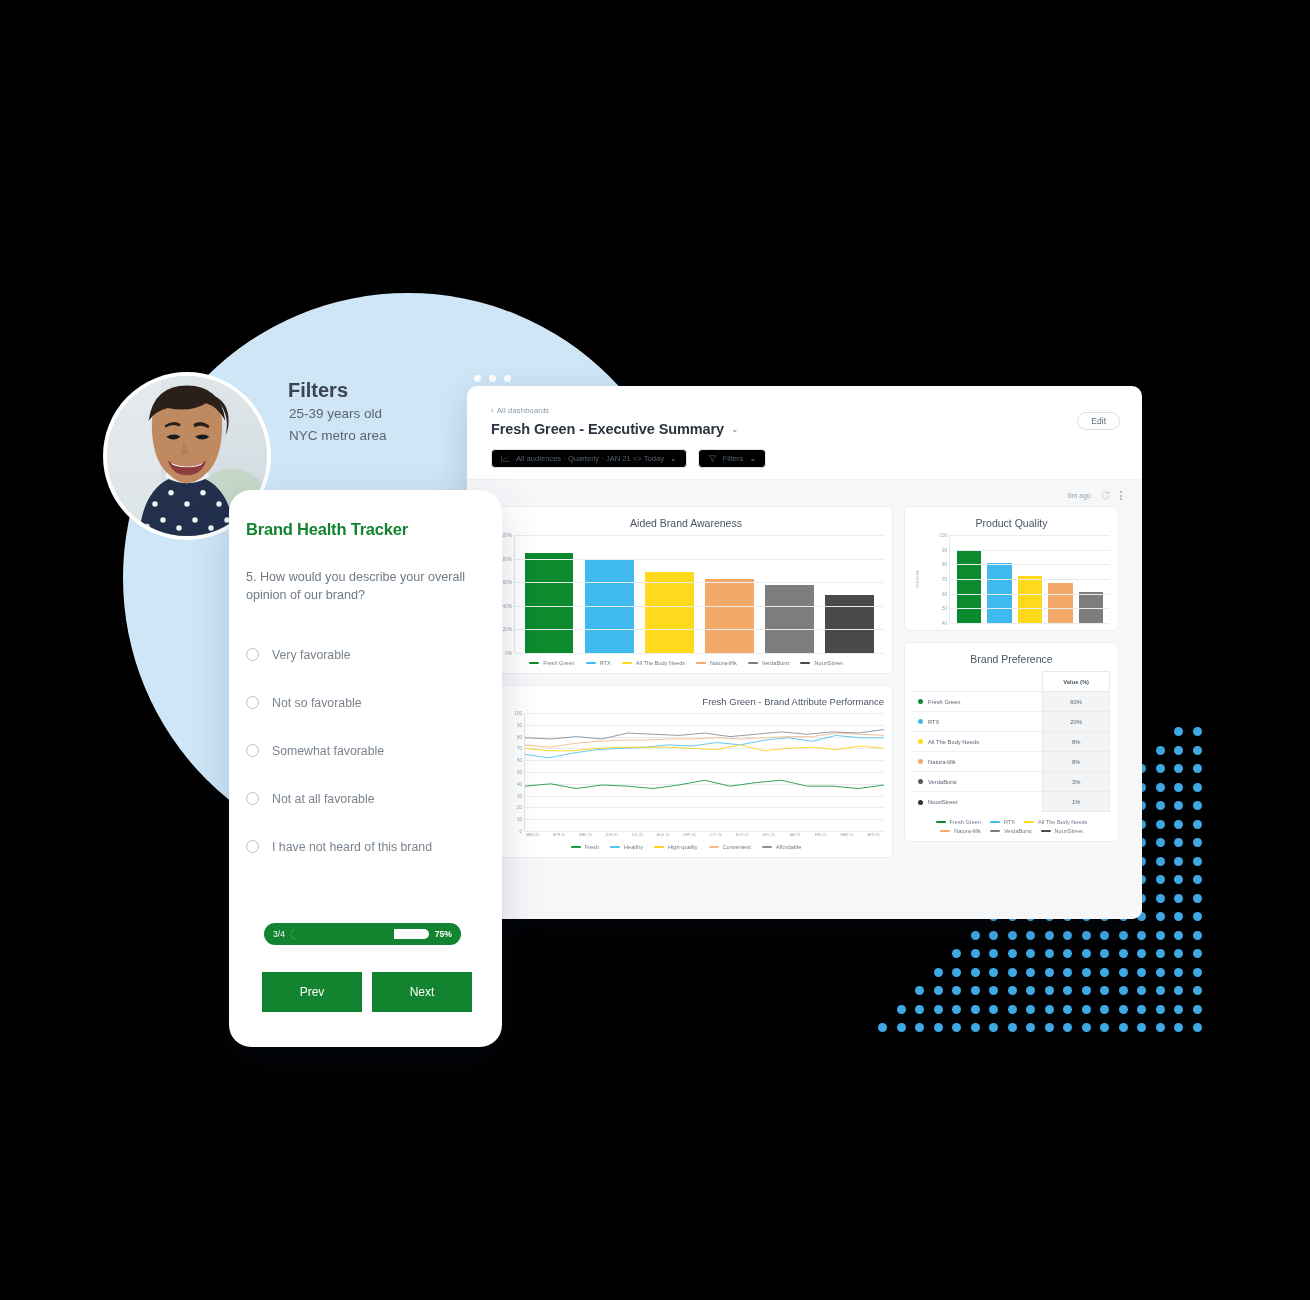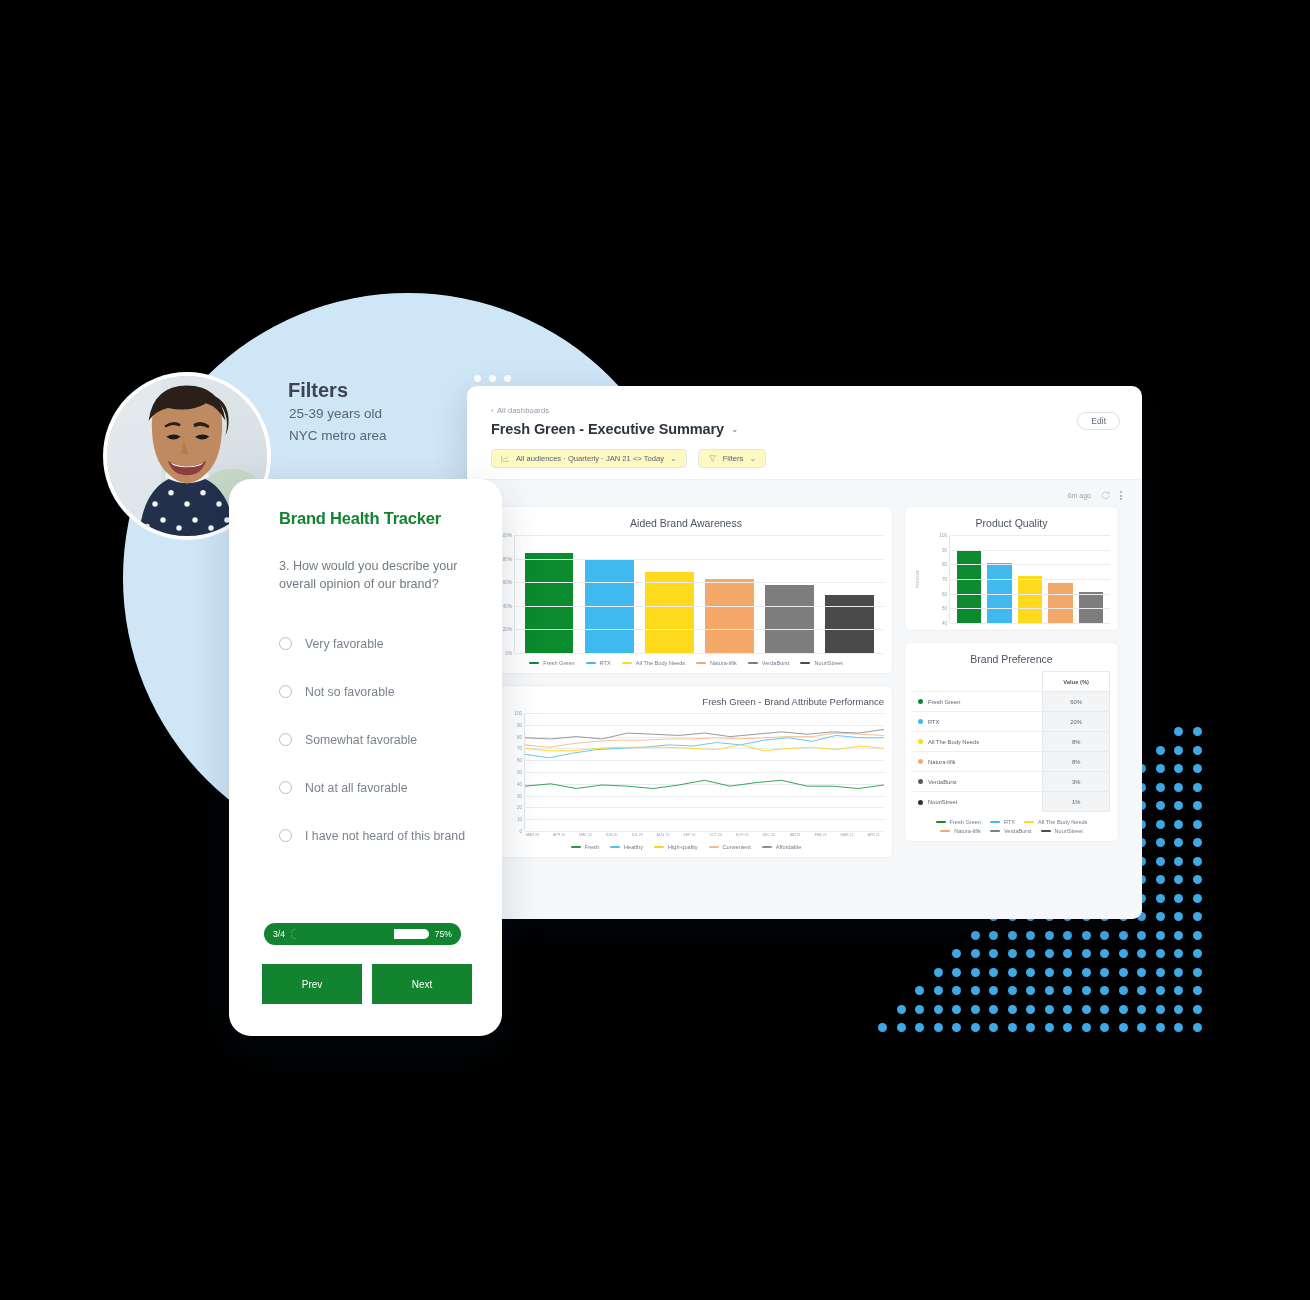--- a/index.html
+++ b/index.html
@@ -40,21 +40,21 @@
     padding: 3px 13px; font-size: 8.5px; color: #5d6978; background: #fff;
   }
   .filter-bar {
     margin: 12px 0 0 0; padding: 0 24px 11px 24px;
     display: flex; gap: 11px; align-items: center;
     border-bottom: 1px solid #eef1f4;
   }
   .pill {
     display: flex; align-items: center; gap: 6px;
     border: 1px solid #e0e5ea; border-radius: 4px;
-    padding: 4px 9px; font-size: 7.6px; color: #55616f; background: #fef9c3;
+    padding: 4px 9px; font-size: 7.6px; color: #55616f; background: #000000;
     white-space: nowrap;
   }
   .pill .ico { width: 9px; height: 9px; display: block; opacity: .65; }
   .pill .dd { font-size: 8px; color: #7b8796; }
 
   .dash-body { background: #f6f7f9; padding: 8px 12px 0 12px; height: 450px; }
   .meta-row { display: flex; justify-content: flex-end; align-items: center; gap: 9px; padding: 2px 8px 5px 0; }
   .meta-row .ago { font-size: 7px; color: #99a3af; }
   .meta-row .ic { width: 11px; height: 11px; opacity: .55; }
   .kebab { display: flex; flex-direction: column; gap: 1.5px; }
@@ -92,48 +92,48 @@
   .tbl { width: 100%; border-collapse: collapse; font-size: 6px; }
   .tbl th, .tbl td { padding: 6.5px 5px; }
   .tbl thead th { border: 1px solid #e6eaee; background: #fff; font-size: 5.8px; color: #4d5866; text-align: center; }
   .tbl thead th.blank { border: none; background: transparent; }
   .tbl td.name { border-top: 1px solid #eef1f4; color: #5a6573; font-size: 5.8px; white-space: nowrap; }
   .tbl td.val { border: 1px solid #e6eaee; background: #f3f4f6; text-align: center; color: #5a6573; font-size: 5.8px; }
   .swatch { width: 5px; height: 5px; border-radius: 50%; display: inline-block; margin-right: 5px; vertical-align: middle; }
 
   
   .survey {
-    position: absolute; left: 229px; top: 479px;
+    position: absolute; left: 229px; top: 490px;
     width: 273px; height: 557px;
     background: #fff; border-radius: 22px;
     box-shadow: 0 14px 40px rgba(20,40,70,.17);
-    padding: 30px 28px 0 50px;
+    padding: 30px 28px 0 17px;
   }
   .survey h1 { font-size: 16.5px; color: #12842f; letter-spacing: -.2px; font-weight: bold; }
   .question { margin-top: 30px; font-size: 12.6px; line-height: 1.42; color: #707b86; }
   .opts { margin-top: 26px; }
   .opt { display: flex; align-items: center; gap: 13px; height: 48px; }
   .radio { width: 13px; height: 13px; border: 1.4px solid #b9c0c8; border-radius: 50%; flex: none; }
   .opt span { font-size: 12.3px; color: #7a848f; }
   .opt.indent span { margin-left: 5px; }
 
   .progress {
     position: absolute; left: 264px; top: 923px;
     width: 197px; height: 22px; border-radius: 11px;
     background: #12842f; display: flex; align-items: center; padding: 0 9px; gap: 6px;
   }
   .progress .pl { font-size: 8.6px; color: #fff; }
-  .progress .pr { font-size: 8.6px; color: #fff; margin-left: auto; }
+  .progress .pr { font-size: 8.6px; color: #fff; margin-left: auto; font-weight: bold; }
   .track { flex: 1; height: 10px; border-radius: 5px; background: #fff; position: relative; overflow: hidden; }
   .fill { position: absolute; left: 0; top: 0; bottom: 0; background: #12842f; }
 
   .btn-row { position: absolute; left: 262px; top: 964px; display: flex; gap: 10px; }
   .btn { width: 100px; height: 40px; background: #12842f; color: #fff;
          display: flex; align-items: center; justify-content: center;
-         font-size: 10px; border: none; }
+         font-size: 12px; border: none; margin-top: 8px; }
 
   
   .persona-name { position: absolute; left: 288px; top: 379px; font-size: 20px; font-weight: bold; color: #3b444f; }
   .persona-l1 { position: absolute; left: 289px; top: 406px; font-size: 13.5px; color: #5a6570; }
   .persona-l2 { position: absolute; left: 289px; top: 428px; font-size: 13.5px; color: #5a6570; }
 
   .avatar {
     position: absolute; left: 103px; top: 372px;
     width: 168px; height: 168px; border-radius: 50%;
     border: 4px solid #ffffff; overflow: hidden; background: #cfd8dd;
@@ -659,21 +659,21 @@
       <path d="M39.5 54q11 5 21 0-2.5 3-10.5 3t-10.5-3z" fill="#fff"></path>
     </svg>
   </div>
 
   <div class="persona-name">Filters</div>
   <div class="persona-l1">25-39 years old</div>
   <div class="persona-l2">NYC metro area</div>
 
   <div class="survey">
     <h1>Brand Health Tracker</h1>
-    <div class="question">3. How would you describe your overall opinion of our brand?</div>
+    <div class="question">5. How would you describe your overall opinion of our brand?</div>
     <div class="opts" id="optList">
         <div class="opt">
           <span class="radio"></span>
           <span>Very favorable</span>
         </div>
         <div class="opt">
           <span class="radio"></span>
           <span>Not so favorable</span>
         </div>
         <div class="opt">

